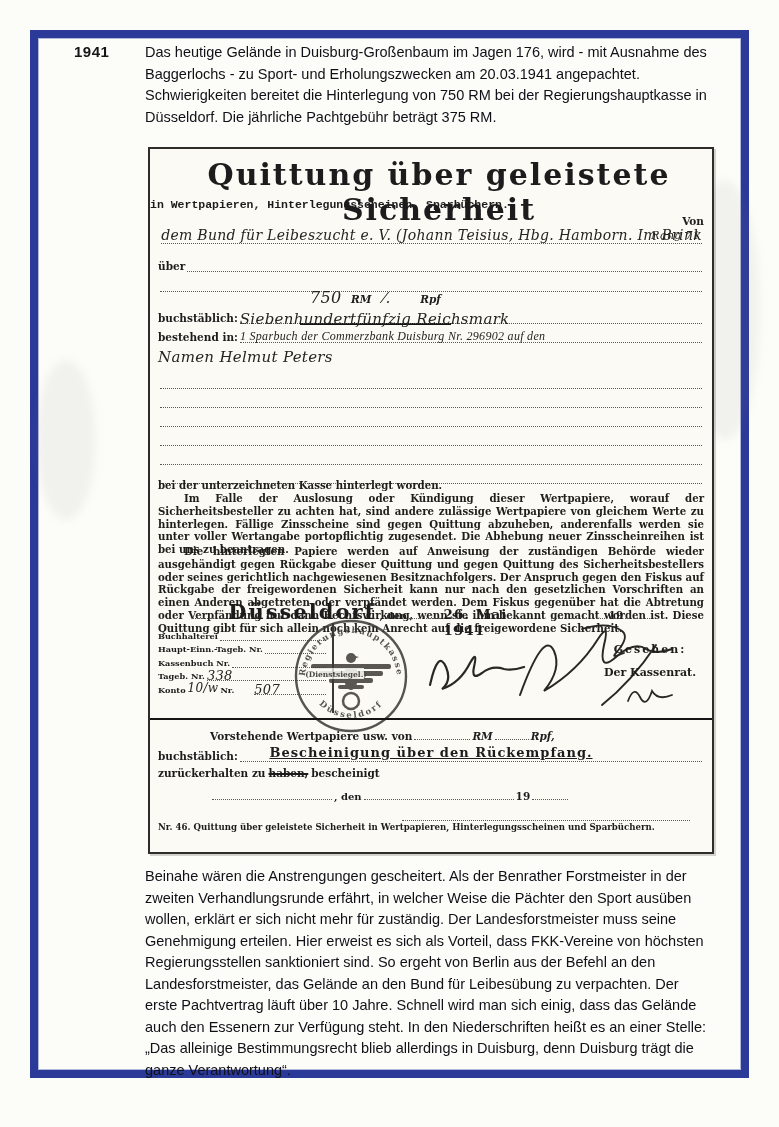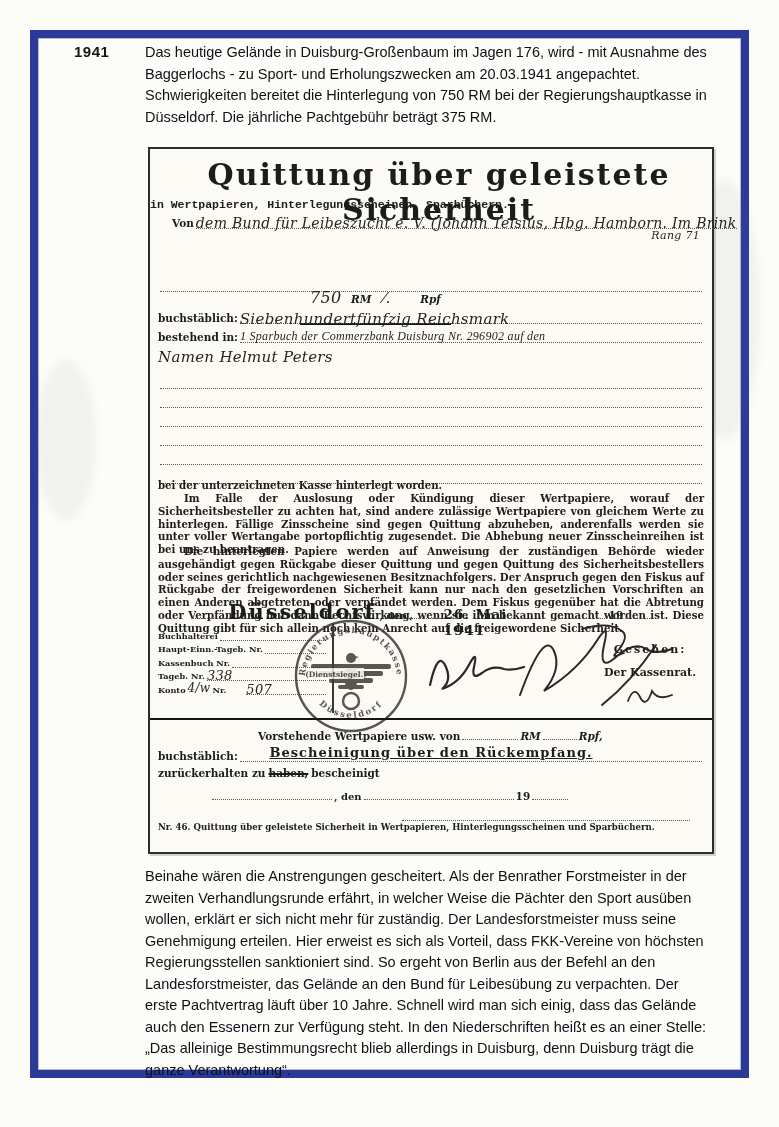--- a/index.html
+++ b/index.html
@@ -55,29 +55,33 @@
   <div class="smudge" style="left:36px;top:360px;width:60px;height:160px;"></div>
 
   <div class="year">1941</div>
   <div class="intro">Das heutige Gelände in Duisburg-Großenbaum im Jagen 176, wird - mit Ausnahme des Baggerlochs - zu Sport- und Erholungszwecken am 20.03.1941 angepachtet. Schwierigkeiten bereitet die Hinterlegung von 750 RM bei der Regierungshauptkasse in Düsseldorf. Die jährliche Pachtgebühr beträgt 375 RM.</div>
 
   <div class="doc">
 
     <div class="abs ttl">Quittung über geleistete Sicherheit</div>
     <div class="abs sub">in Wertpapieren, Hinterlegungsscheinen, Sparbüchern.</div>
 
-    <div class="row" style="left:22px;right:8px;top:66px;">
+    <div class="row" style="left:22px;right:8px;top:66px;flex-direction:column;">
       <span class="lab">Von</span>
       <span class="dot"><span class="hand">dem Bund für Leibeszucht e. V. (Johann Teisius, Hbg. Hamborn. Im Brink</span></span>
     </div>
     <div class="row" style="right:12px;top:80px;">
       <span class="hand sm">Rang 71</span>
     </div>
 
 
+    <div class="row" style="left:8px;right:8px;top:109px;">
+      <span class="lab">über</span>
+      <span class="dot"></span>
+    </div>
 
     <div class="row" style="left:8px;right:8px;top:129px;">
         <span class="dot"></span>
       </div>
 
     <div class="row" style="left:150px;top:139px;">
       <span class="amt">
         <span class="hand" style="font-size:16px;">750</span>
         <span class="it" style="margin:0 8px 0 6px;">RM</span>
         <span class="hand">⁄.</span>
@@ -144,21 +148,21 @@
       <div class="ledrow">
           <span class="lab">Kassenbuch Nr.</span>
           <span class="dot" style="height:9px;"></span>
         </div>
       <div class="ledrow">
           <span class="lab">Tageb. Nr.</span>
           <span class="dot" style="height:13px;"><span class="hand" style="font-size:13px;">338</span></span>
         </div>
       <div class="ledrow">
         <span class="lab">Konto</span>
-        <span class="hand" style="font-size:12px;margin:0 2px;">4/w</span>
+        <span class="hand" style="font-size:12px;margin:0 2px;">10/w</span>
         <span class="lab">Nr.</span>
         <span class="dot" style="height:13px;margin-left:20px;"><span class="hand" style="font-size:13px;">507</span></span>
       </div>
     </div>
     <div class="vrule"></div>
 
     <svg class="abs" style="left:142px;top:468px;" width="118" height="118" viewBox="0 0 118 118" opacity="0.85">
       <circle cx="59" cy="59" r="55" fill="none" stroke="#3a3835" stroke-width="2.4"></circle>
       <defs>
         <path id="arcTop" d="M13 62 A46 46 0 0 1 105 62"></path>
@@ -199,21 +203,21 @@
       <div style="letter-spacing:2px;">Gesehen:</div>
       <div style="margin-top:10px;">Der Kassenrat.</div>
       <svg width="56" height="26" viewBox="0 0 56 26" class="" style="margin-top:2px;">
         <path d="M6 20 q6 -16 12 -4 t12 -6 q6 10 20 4" fill="none" stroke="#2a2825" stroke-width="1.8" stroke-linecap="round"></path>
       </svg>
     </div>
 
     <div class="abs center-head" style="top:560px;margin-top:36px;">Bescheinigung über den Rückempfang.</div>
     <div class="strikebar" style="top:569px;"></div>
 
-    <div class="row" style="left:60px;top:578px;align-items:baseline;margin-left:48px;">
+    <div class="row" style="left:60px;top:578px;align-items:baseline;">
       <span class="lab">Vorstehende Wertpapiere usw. von</span>
       <span class="dseg" style="width:56px;"></span>
       <span class="it">RM</span>
       <span class="dseg" style="width:34px;"></span>
       <span class="it">Rpf,</span>
     </div>
     <div class="row" style="left:8px;right:8px;top:599px;">
       <span class="lab">buchstäblich:</span>
       <span class="dot"></span>
     </div>

